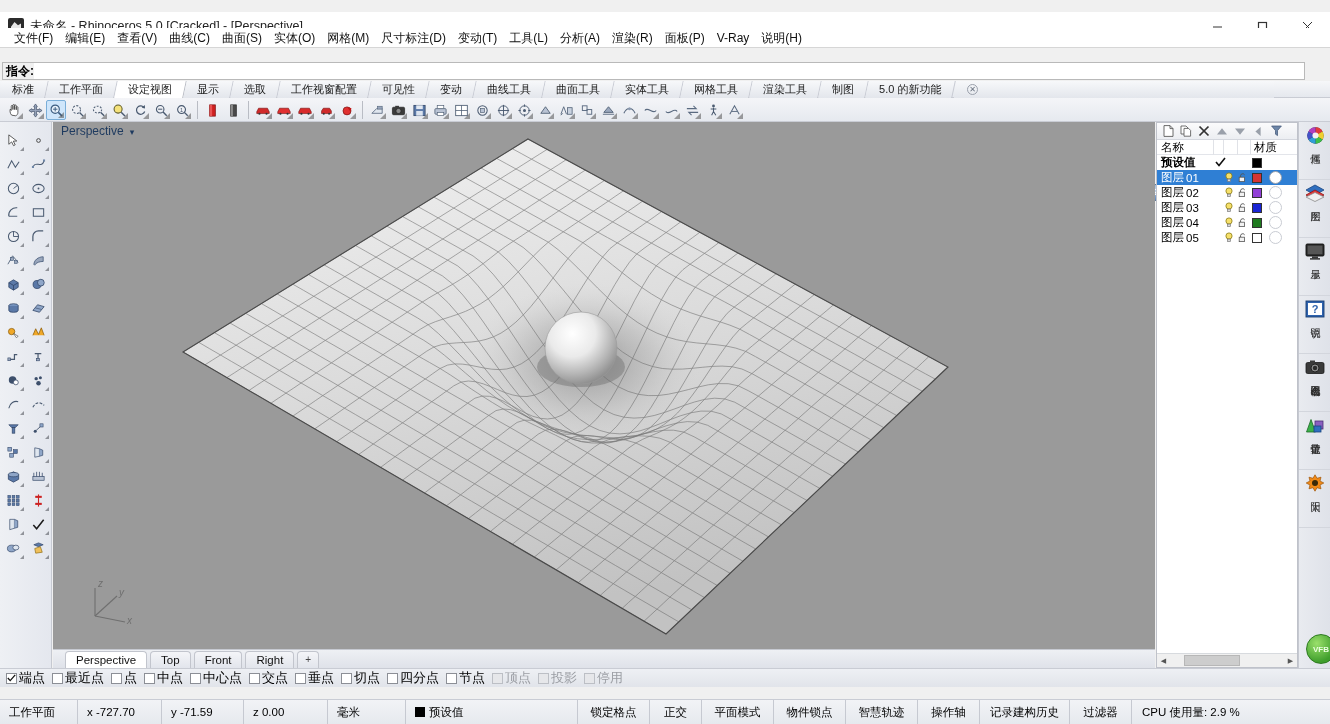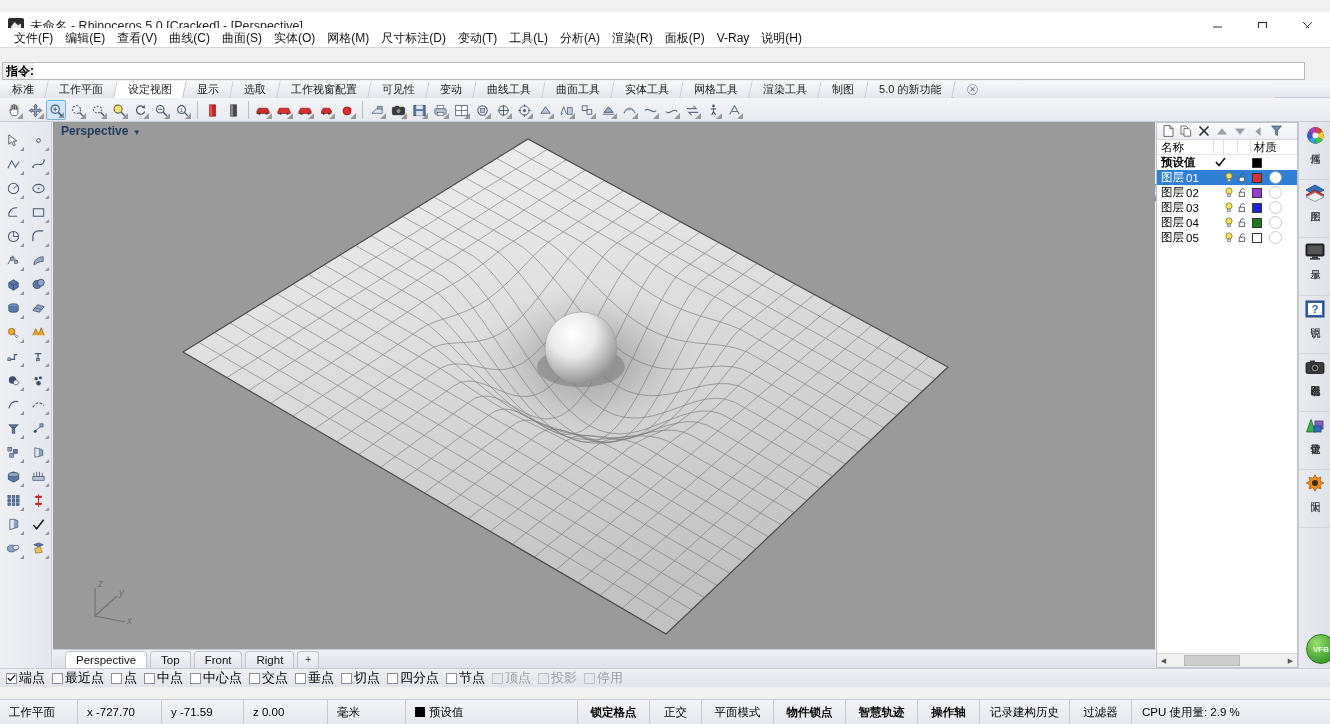--- a/index.html
+++ b/index.html
@@ -140,21 +140,21 @@
     opacity:.6;
   }
 
   
   .viewport {
     position: absolute; top: 122px; left: 53px; width: 1102px; height: 527px;
     background: #9a9a9a; overflow: hidden;
   }
   .vp-label {
     position: absolute; left: 6px; top: 2px; font-size: 12px;
-    color: #1e3a5f; font-weight: 700; z-index: 5;
+    color: #1e3a5f; font-weight: 400; z-index: 5;
     background: rgba(154,154,154,0); padding: 0 2px;
   }
   .vp-label .caret { display:inline-block; margin-left:6px; font-size:9px; color:#1e3a5f;}
   .axis-gizmo {
     position: absolute; left: 28px; bottom: 20px; width: 70px; height: 55px;
     color: #6f6f6f; font-size: 10px; font-style: italic; z-index: 5;
   }
   .vp-tabs {
     position: absolute; top: 649px; left: 53px; width: 1102px; height: 19px;
     background: linear-gradient(#eef0f4,#dfe2e9); border-top:1px solid #c6c9d1;
@@ -248,21 +248,21 @@
   
   .statusbar {
     position: absolute; top: 699px; left: 0; width: 1330px; height: 25px;
     background: linear-gradient(#f2f3f6,#e6e9ee); border-top: 1px solid #c9ccd4;
     display: flex; align-items: center; font-size: 11.5px;
   }
   .sb-cell {
     height: 24px; display: flex; align-items: center; padding: 0 9px;
     border-right: 1px solid #c6c9d1; white-space: nowrap;
   }
-  .sb-cell.bold { font-weight: bold; }
+  .sb-cell.bold { font-weight: normal; }
   .sb-cell.nb { border-right: none; }
   .sb-swatch { width: 10px; height: 10px; background: #000; margin-right: 4px; }
 </style>
 </head>
 <body>
 
 <div id="app">
 
   <div class="titlebar">
     <div class="title-icon"></div>
@@ -1232,21 +1232,21 @@
     <div class="sb-cell" style="width:78px">工作平面</div>
     <div class="sb-cell" style="width:84px">x -727.70</div>
     <div class="sb-cell" style="width:82px">y -71.59</div>
     <div class="sb-cell" style="width:84px">z 0.00</div>
     <div class="sb-cell" style="width:78px">毫米</div>
     <div class="sb-cell" style="width:172px">
       <span class="sb-swatch" style="background: rgb(0, 0, 0);"></span>
       <span>预设值</span>
     </div>
     <div id="statustoggles" style="display:flex;align-items:center;">
-        <div class="sb-cell" style="width: 72px; justify-content: center; font-weight: bold;">锁定格点</div>
+        <div class="sb-cell" style="width: 72px; justify-content: center;">锁定格点</div>
         <div class="sb-cell" style="width: 52px; justify-content: center;">正交</div>
         <div class="sb-cell" style="width: 72px; justify-content: center;">平面模式</div>
         <div class="sb-cell bold" style="width: 72px; justify-content: center;">物件锁点</div>
         <div class="sb-cell bold" style="width: 72px; justify-content: center;">智慧轨迹</div>
         <div class="sb-cell bold" style="width: 62px; justify-content: center;">操作轴</div>
         <div class="sb-cell" style="width: 90px; justify-content: center;">记录建构历史</div>
         <div class="sb-cell" style="width: 62px; justify-content: center;">过滤器</div>
       </div>
     <div class="sb-cell nb" style="padding-left:10px">CPU 使用量: 2.9 %</div>
   </div>

